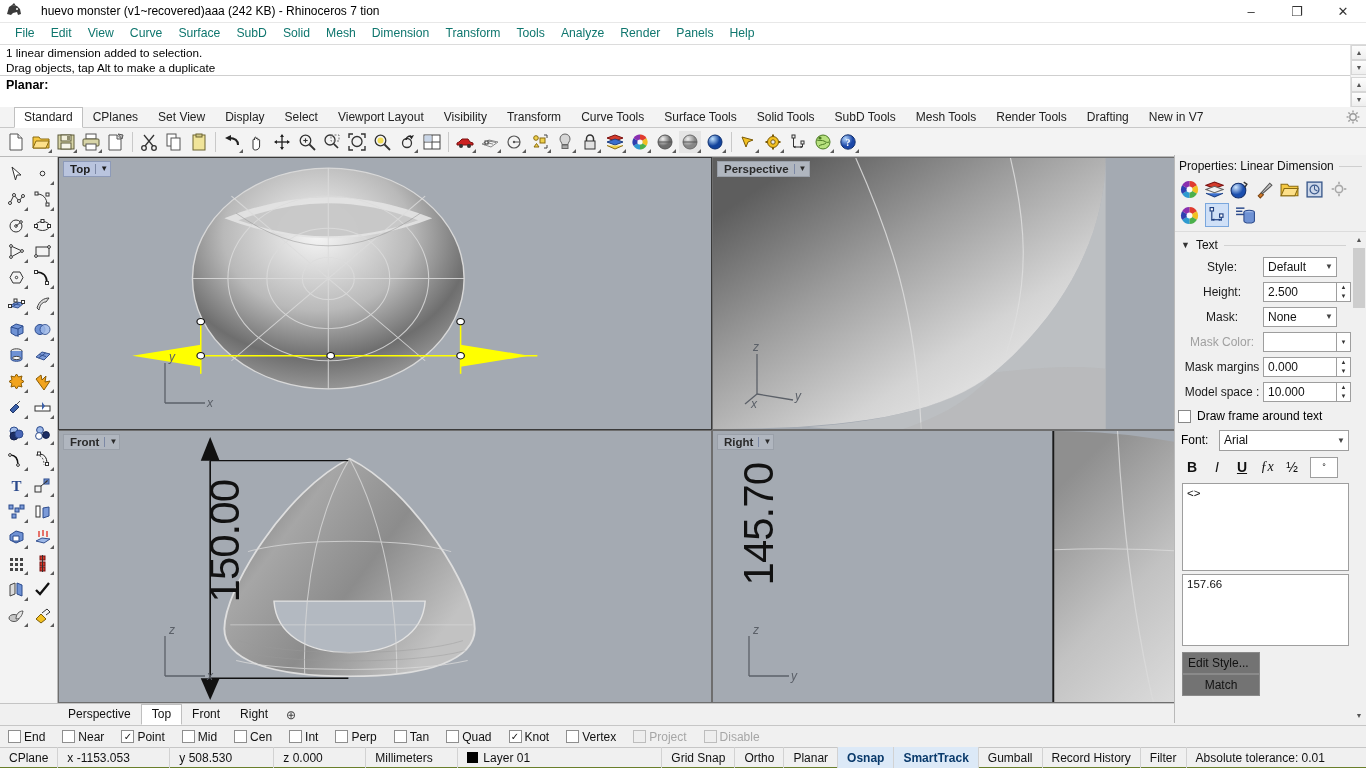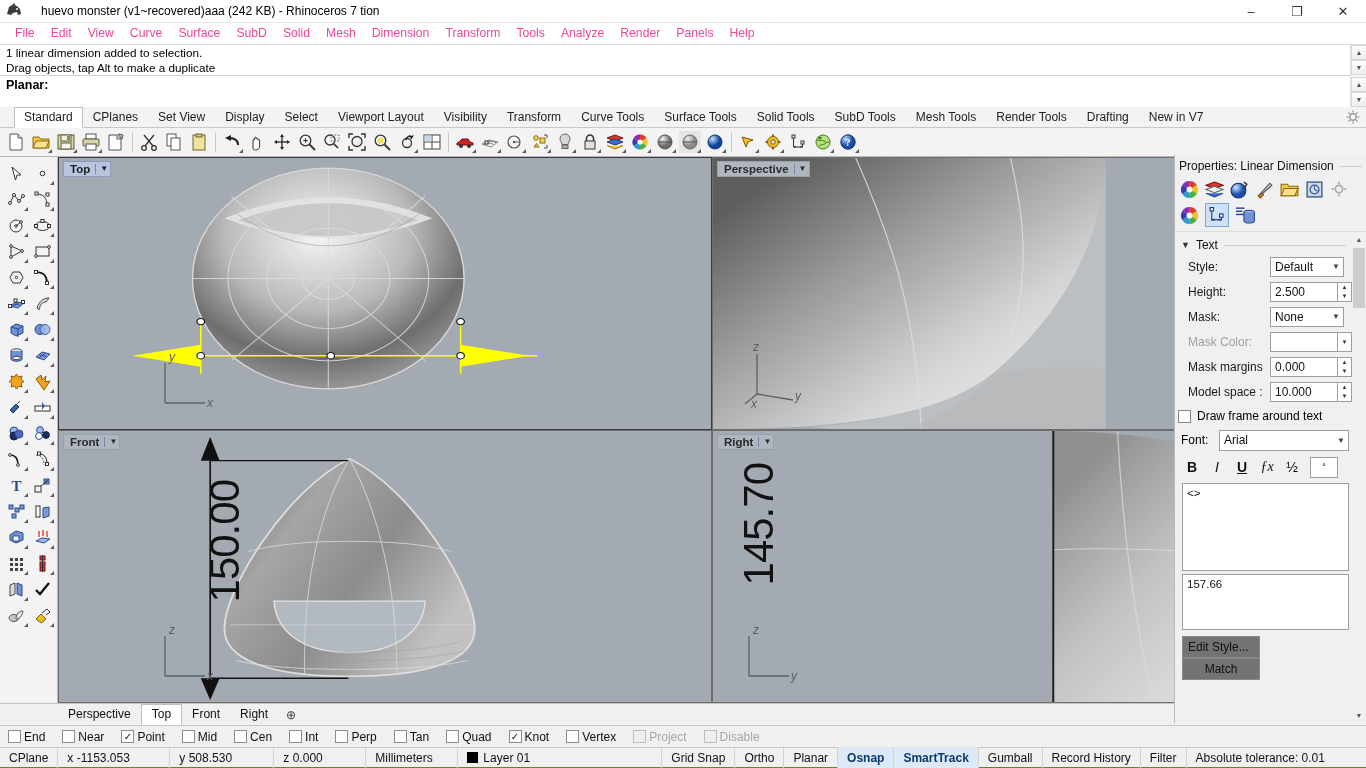--- a/index.html
+++ b/index.html
@@ -23,21 +23,21 @@
   }
   #titlebar .app-icon svg { display:block; }
   #titlebar .title-text { font-size: 12px; color: #000; white-space: nowrap; }
   #titlebar .win-btns { margin-left: auto; display: flex; height: 23px; }
   #titlebar .win-btn {
     width: 46px; height: 23px; display: flex; align-items: center; justify-content: center;
     color: #333; font-size: 13px;
   }
   
   #menubar { height: 21px; background: #fff; display: flex; align-items: center; padding-left: 7px; }
-  #menubar .menu-item { padding: 2px 8px 3px 8px; font-size: 12.2px; color: #ec4899; white-space: nowrap; }
+  #menubar .menu-item { padding: 2px 8px 3px 8px; font-size: 12.2px; color: #0f766e; white-space: nowrap; }
   
   #cmdarea { background:#fff; border-top:1px solid #dcdcdc; display:flex; }
   #cmdhist { flex:1 1 auto; }
   .cmdline { height: 15px; line-height: 15px; font-size: 11.7px; padding-left: 6px; background:#fff; color:#000; white-space:nowrap; }
   #cmdprompt {
     height: 19px; line-height: 19px; font-size: 12.5px; font-weight: bold;
     padding-left: 6px; border-top: 1px solid #cfcfcf; background:#fff;
   }
   #cmdscroll { width: 16px; background: #f5f5f5; border-left:1px solid #e2e2e2; }
   .scroll-arrow {
@@ -108,21 +108,21 @@
   #rp-title { font-size:12px; padding:4px 0 3px 4px; color:#111; display:flex; align-items:center; }
   #rp-title .rule { flex:1 1 auto; height:1px; background:#cfcfcf; margin-left:5px; margin-right:4px; }
   .rp-icons { display:flex; align-items:center; padding:2px 3px; gap:3px; }
   .rp-ico { width:22px; height:22px; display:flex; align-items:center; justify-content:center; position:relative;}
   .rp-ico.sel { background:#cfe0f7; outline:1px solid #7aa7dd; }
   .rp-icons2 { display:flex; align-items:center; padding:2px 3px 5px 3px; gap:6px; border-bottom:1px solid #dcdcdc;}
   .rp-body { flex:1 1 auto; position:relative; overflow:hidden; padding-right:14px;}
   .sect-hdr { display:flex; align-items:center; font-size:12px; padding:6px 0 4px 6px; color:#111; }
   .sect-hdr .chev { font-size:9px; margin-right:6px; color:#333; }
   .sect-hdr .rule { flex:1 1 auto; height:1px; background:#d2d2d2; margin-left:6px; margin-right:6px; }
-  .row { display:flex; align-items:center; height:21px; margin-bottom:4px; padding-left:13px; }
+  .row { display:flex; align-items:center; height:21px; margin-bottom:4px; padding-left:6px;text-align:center; }
   .row .lbl { width:82px; font-size:12px; color:#1a1a1a; }
   .row .lbl.dim { color:#a0a0a0; }
   .ctl {
     height:20px; background:#fff; border:1px solid #9e9e9e; font-size:12px;
     display:flex; align-items:center; padding-left:4px; color:#111; flex:1 1 auto; max-width:74px;
   }
   .ctl.combo { justify-content:space-between; padding-right:3px; }
   .ctl .cv { font-size:8px; color:#444; }
   .spin { width:14px; height:20px; border:1px solid #9e9e9e; border-left:none; background:#fff;
     display:flex; flex-direction:column; }
@@ -1237,21 +1237,21 @@
     <div class="fmtbar">
       <span class="fmtbtn" style="font-weight:bold;">B</span>
       <span class="fmtbtn" style="font-style:italic;">I</span>
       <span class="fmtbtn" style="text-decoration:underline;font-weight:bold;">U</span>
       <span class="fmtbtn" style="font-style:italic;font-family:'Liberation Serif',serif;">ƒx</span>
       <span class="fmtbtn">½</span>
       <span class="fmtsmallbox">°</span>
     </div>
 
     <div class="textarea">&lt;&gt;</div>
-    <div class="textarea" style="height:56px;">157.66</div>
+    <div class="textarea" style="height:72px;">157.66</div>
 
     <div class="btnrow">
       <div class="pbtn edit">Edit Style...</div>
       <div class="pbtn">Match</div>
     </div>
 
     <div class="rp-scroll">
       <div class="sbtn">▲</div>
       <div class="sthumb"></div>
       <div class="sbtn" style="position:absolute;bottom:0;">▼</div>

